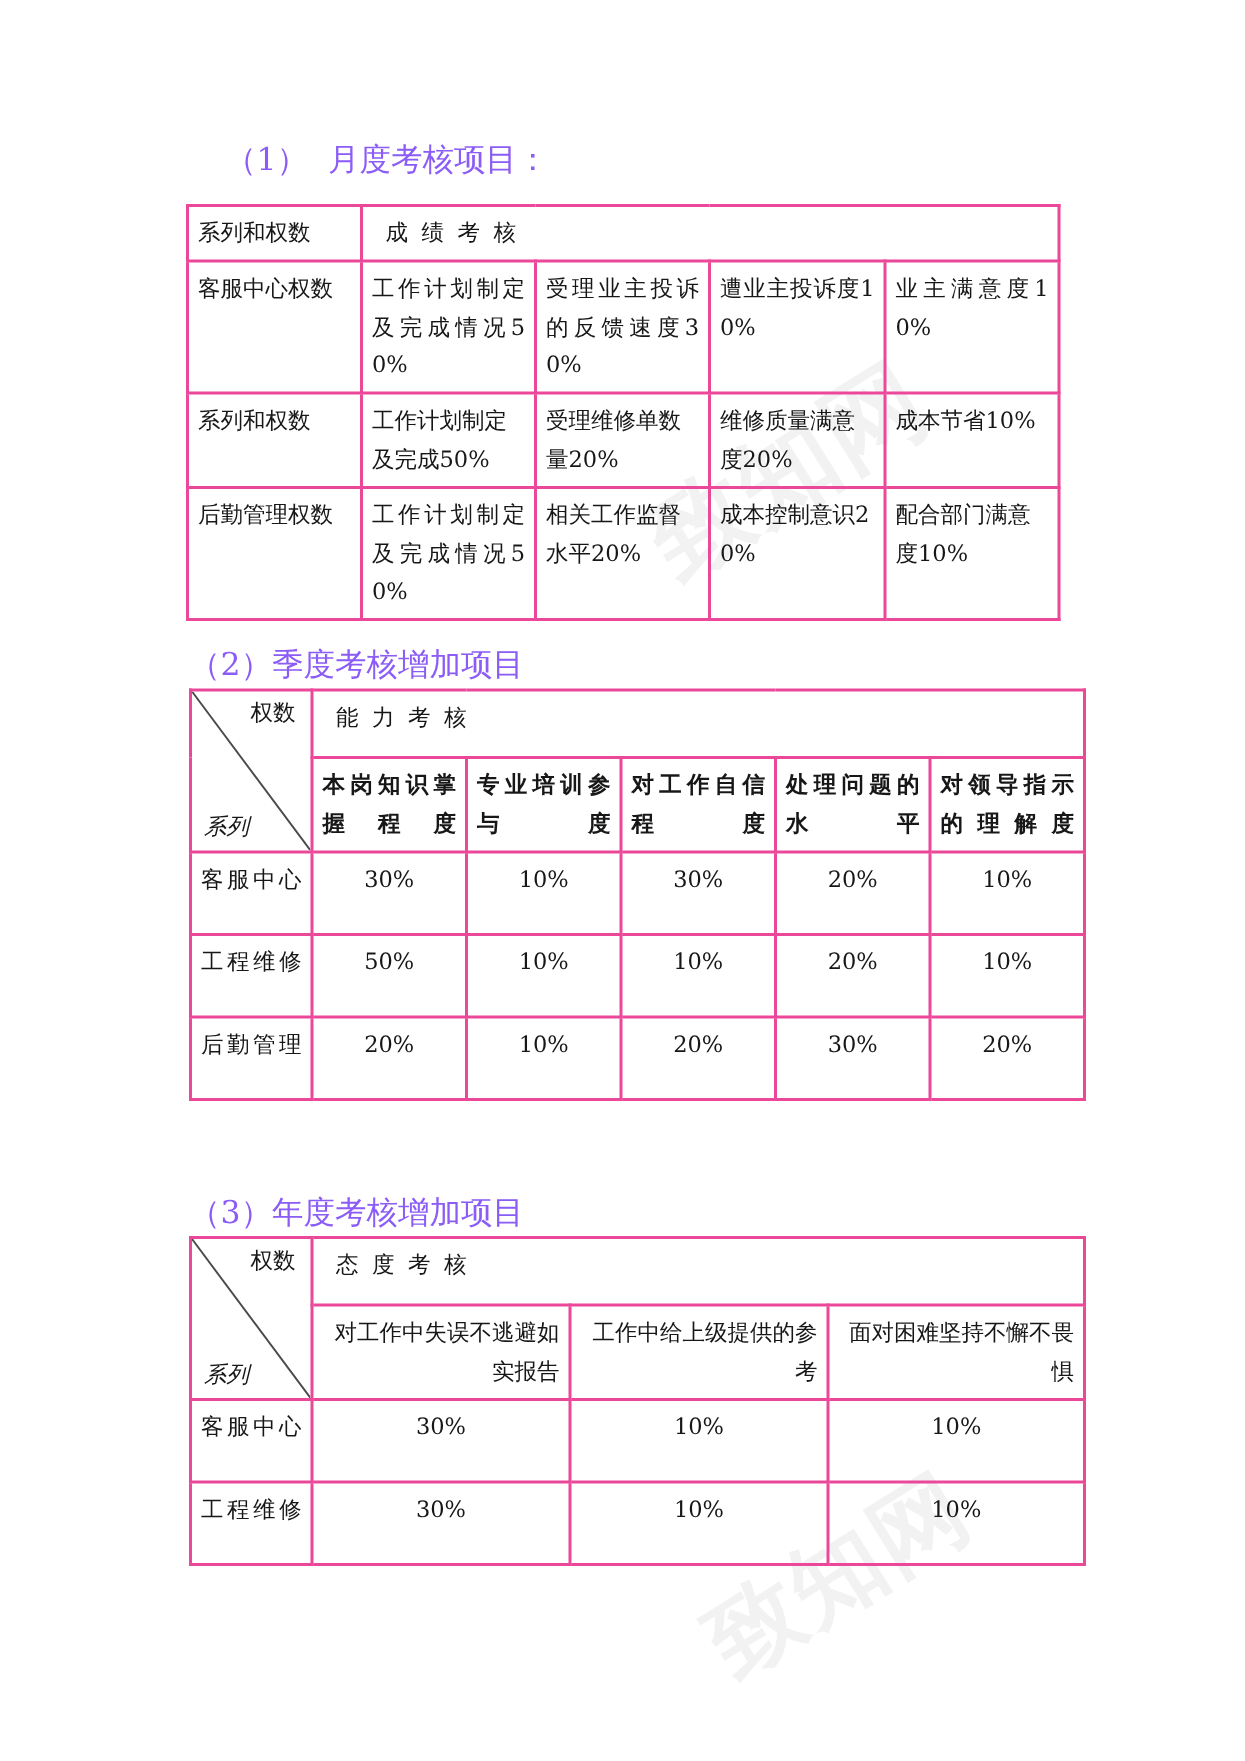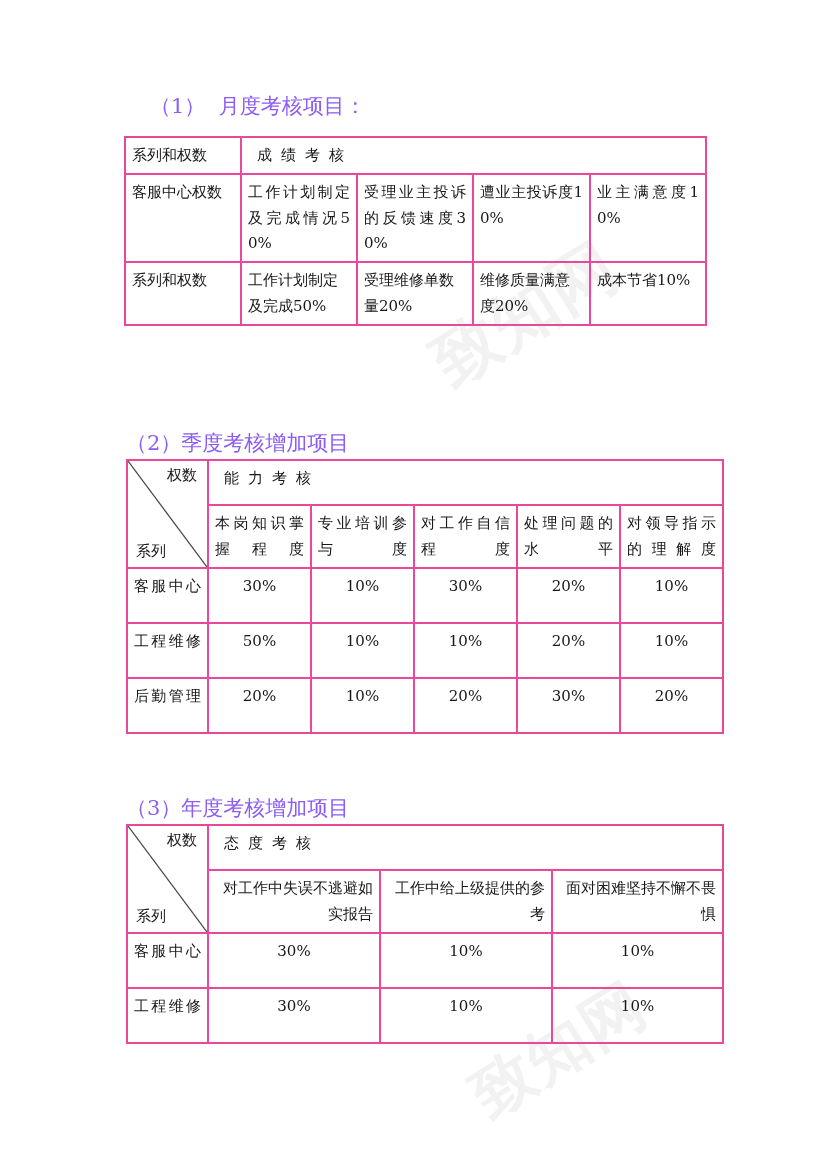--- a/index.html
+++ b/index.html
@@ -83,20 +83,21 @@
     word-break: break-all;
   }
   td.center { text-align: right; vertical-align: top; }
   td.centerspread {
     letter-spacing: 9px;
     text-indent: 9px;
   }
   td.justify {
     text-align: justify;
     text-align-last: justify;
+    font-weight: bold;
   }
   td.num { text-align: center; font-size: 14px; }
   td.spread {
     text-align: justify;
     text-align-last: justify;
   }
 
   
   #table-monthly { left: 124px; top: 136px; width: 581px; }
 
@@ -126,20 +127,21 @@
     font-size: 15px;
     line-height: 1.4;
     margin-left: 24px;
   }
   .corner .lbl-bottom {
     position: absolute;
     left: 8px;
     bottom: 5px;
     font-size: 15px;
     line-height: 1.4;
+    font-style: italic;
   }
 </style>
 </head>
 <body>
 
 <div class="page">
 
   <div class="watermark wm-1">致知网</div>
   <div class="watermark wm-2">致知网</div>
 
@@ -170,20 +172,27 @@
         </tr>
 
         <tr>
           <td>系列和权数</td>
           <td>工作计划制定及完成50%</td>
           <td>受理维修单数量20%</td>
           <td>维修质量满意度20%</td>
           <td>成本节省10%</td>
         </tr>
 
+        <tr>
+          <td>后勤管理权数</td>
+          <td class="spread">工作计划制定及完成情况50%</td>
+          <td>相关工作监督水平20%</td>
+          <td>成本控制意识20%</td>
+          <td>配合部门满意度10%</td>
+        </tr>
       </tbody>
     </table>
 
     <div class="heading heading-2">（2）季度考核增加项目</div>
 
     <table class="grid" id="table-quarterly">
       <colgroup>
         <col style="width:81px">
           <col style="width:103px">
           <col style="width:103px">

